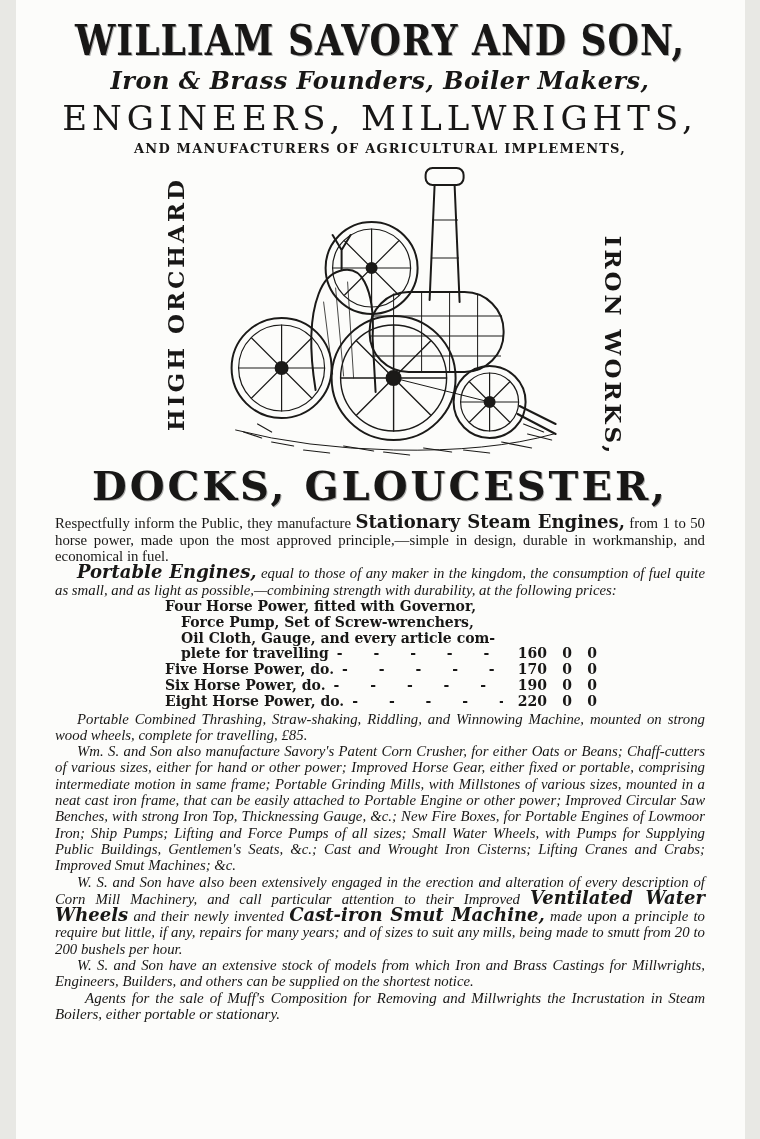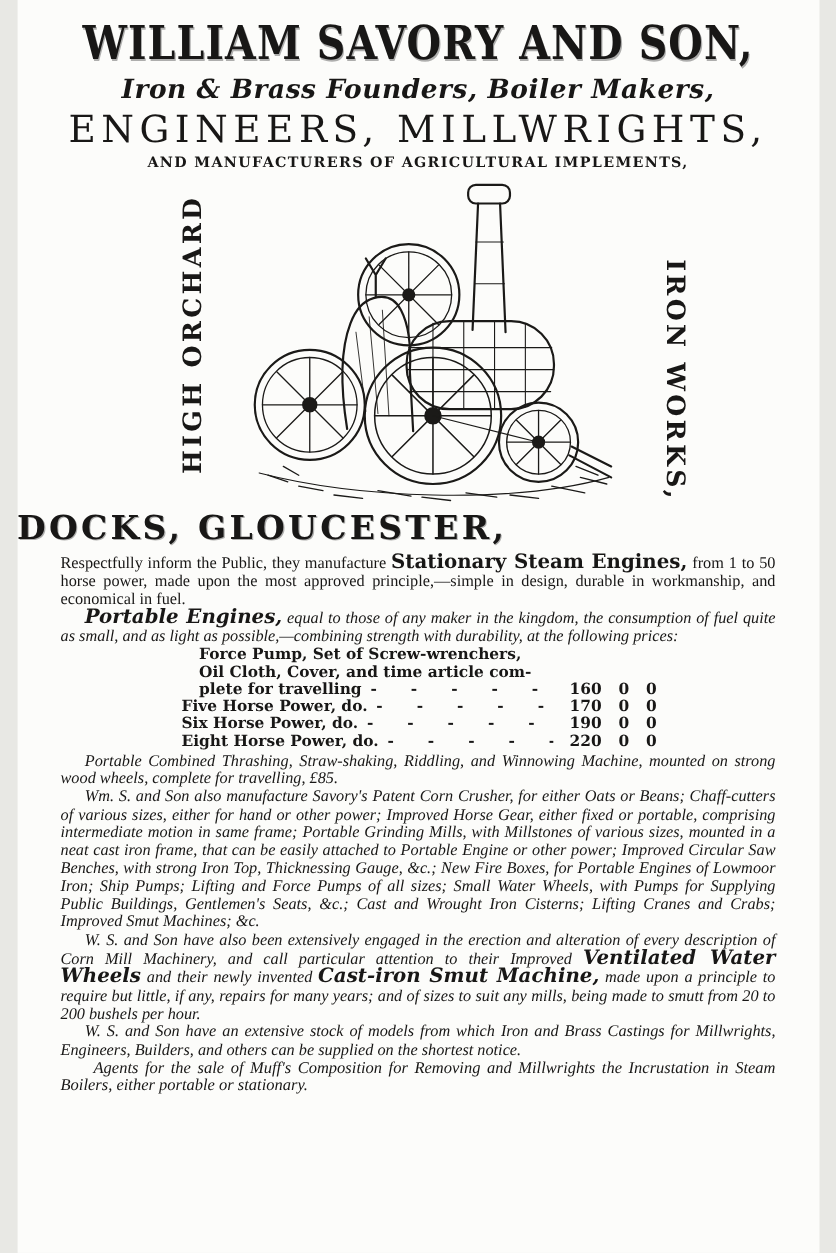--- a/index.html
+++ b/index.html
@@ -33,22 +33,22 @@
   .vlabel {
     position:absolute; width:260px; height:28px; text-align:center;
     font-family:"DejaVu Serif", serif; font-weight:700; font-size:23px;
     letter-spacing:3px; white-space:nowrap; line-height:28px;
   }
   .vlabel.left  { left:30px;  top:128px; transform:rotate(-90deg); }
   .vlabel.right { left:467px; top:170px; transform:rotate(90deg); }
   .engine-wrap { position:absolute; left:50%; top:0; transform:translateX(-46%); }
   
   .address {
-    font-family:"DejaVu Serif", serif; font-weight:700;
-    font-size:30px; letter-spacing:3px; line-height:1.1; margin-top:2px;
+    text-align:center; font-family:"DejaVu Serif", serif; font-weight:700;
+    font-size:40px; letter-spacing:3px; line-height:1.1; margin-top:2px;
     text-shadow:1px 1px 0 rgba(30,30,30,.35);
   }
   
   .copy {
     width:650px; margin:6px auto 0; font-size:14.8px; line-height:16.3px;
     text-align:justify;
   }
   .copy p { margin:0; }
   .copy p.indent { text-indent:22px;font-style:italic; }
   .copy b { font-family:"DejaVu Serif", serif; font-size:18px; }
@@ -134,25 +134,28 @@
 
   <div class="address">DOCKS, GLOUCESTER,</div>
 
   <div class="copy">
 
     <p><span>Respectfully inform the Public, they manufacture </span><b>Stationary Steam Engines,</b><span> from 1 to 50 horse power, made upon the most approved principle,—simple in design, durable in workmanship, and economical in fuel.</span></p>
 
     <p class="indent"><b>Portable Engines,</b><span> equal to those of any maker in the kingdom, the consumption of fuel quite as small, and as light as possible,—combining strength with durability, at the following prices:</span></p>
 
     <div class="price-table">
+      <div class="pt-line">
+        <span class="pt-label">Four Horse Power, fitted with Governor,</span>
+      </div>
       <div class="pt-line pt-cont">
         <span class="pt-label">Force Pump, Set of Screw-wrenchers,</span>
       </div>
       <div class="pt-line pt-cont">
-        <span class="pt-label">Oil Cloth, Cover, and time article com-</span>
+        <span class="pt-label">Oil Cloth, Gauge, and every article com-</span>
       </div>
       <div class="pt-line pt-cont">
         <span class="pt-label">plete for travelling</span>
         <span class="pt-dashes">- - - - - -</span>
         <span class="pt-price">
             <span class="pp">160</span>
             <span class="ps">0</span>
             <span class="pd">0</span>
           </span>
       </div>

